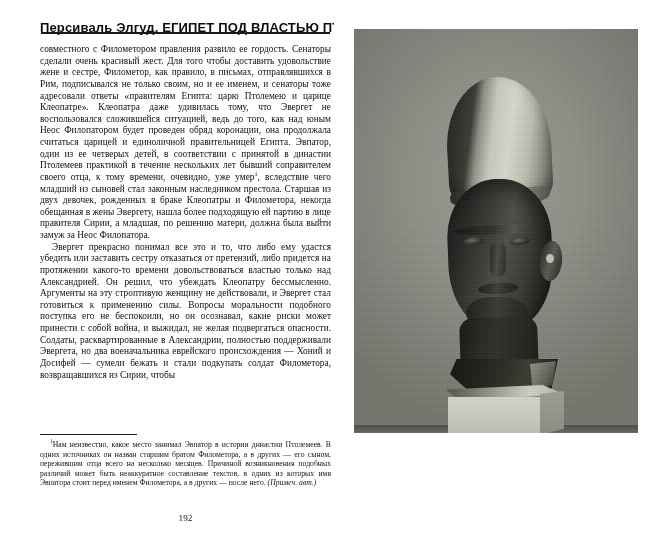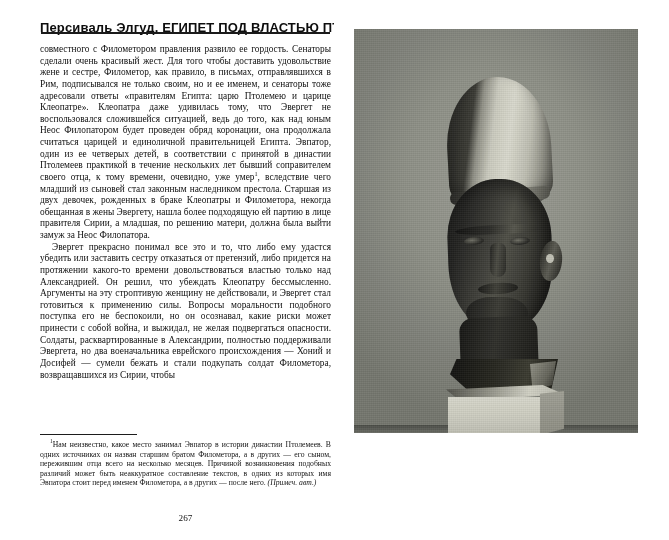--- a/index.html
+++ b/index.html
@@ -339,21 +339,21 @@
       <p><span>совместного с Филометором правления развило ее гордость. Сенаторы сделали очень красивый жест. Для того чтобы доставить удовольствие жене и сестре, Филометор, как правило, в письмах, отправлявшихся в Рим, подписывался не только своим, но и ее именем, и сенаторы тоже адресовали ответы «правителям Египта: царю Птолемею и царице Клеопатре». Клеопатра даже удивилась тому, что Эвергет не воспользовался сложившейся ситуацией, ведь до того, как над юным Неос Филопатором будет проведен обряд коронации, она продолжала считаться царицей и единоличной правительницей Египта. Эвпатор, один из ее четверых детей, в соответствии с принятой в династии Птолемеев практикой в течение нескольких лет бывший соправителем своего отца, к тому времени, очевидно, уже умер</span><span class="fn-ref">1</span><span>, вследствие чего младший из сыновей стал законным наследником престола. Старшая из двух девочек, рожденных в браке Клеопатры и Филометора, некогда обещанная в жены Эвергету, нашла более подходящую ей партию в лице правителя Сирии, а младшая, по решению матери, должна была выйти замуж за Неос Филопатора.</span></p>
       <p class="indent"><span>Эвергет прекрасно понимал все это и то, что либо ему удастся убедить или заставить сестру отказаться от претензий, либо придется на протяжении какого-то времени довольствоваться властью только над Александрией. Он решил, что убеждать Клеопатру бессмысленно. Аргументы на эту строптивую женщину не действовали, и Эвергет стал готовиться к применению силы. Вопросы моральности подобного поступка его не беспокоили, но он осознавал, какие риски может принести с собой война, и выжидал, не желая подвергаться опасности. Солдаты, расквартированные в Александрии, полностью поддерживали Эвергета, но два военачальника еврейского происхождения — Хоний и Досифей — сумели бежать и стали подкупать солдат Филометора, возвращавшихся из Сирии, чтобы</span></p>
     </div>
 
     <div class="fn-rule"></div>
 
     <div class="footnote">
       <p><span class="fn-marker">1</span><span>Нам неизвестно, какое место занимал Эвпатор в истории династии Птолемеев. В одних источниках он назван старшим братом Филометора, а в других — его сыном, пережившим отца всего на несколько месяцев. Причиной возникновения подобных различий может быть неаккуратное составление текстов, в одних из которых имя Эвпатора стоит перед именем Филометора, а в других — после него.</span> <i>(Примеч. авт.)</i></p>
     </div>
 
-    <div class="folio">267</div>
+    <div class="folio">192</div>
   </div>
 
   <div id="right-page">
 
     <div class="photo-frame">
       <div class="photo-bg"></div>
 
       <div class="sculpture">
         <div class="crown"></div>
         <div class="crown-band"></div>

